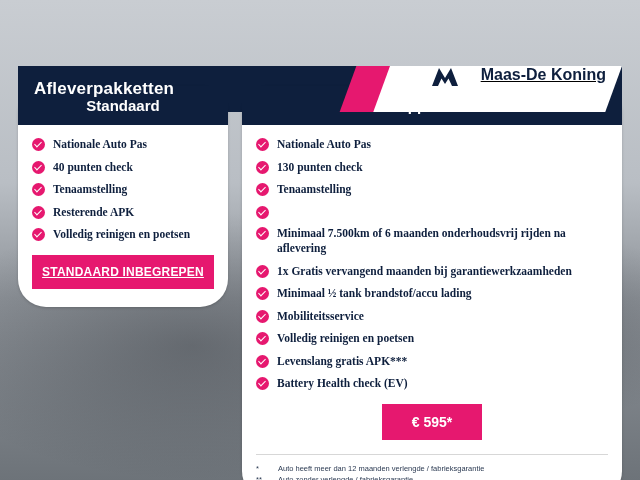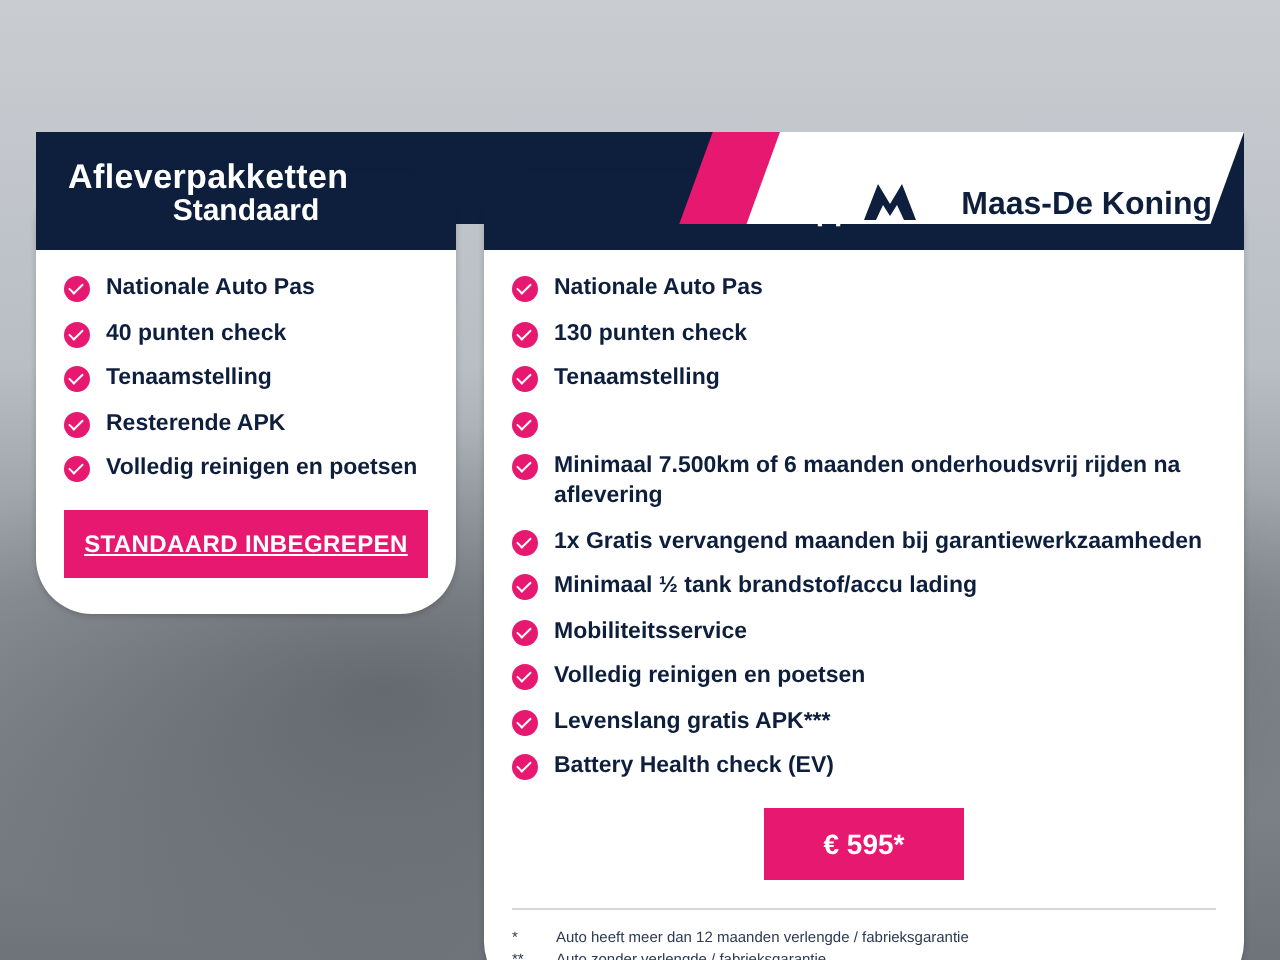--- a/index.html
+++ b/index.html
@@ -60,22 +60,23 @@
     top: 0; bottom: 0; right: 0;
     left: 372px;
     background: #ffffff;
     transform: skewX(-20deg);
     transform-origin: top left;
     z-index: 2;
   }
   .brand {
     position: absolute;
     right: 16px; top: 0; bottom: 0;
-    display: flex; align-items: flex-end; gap: 21px;
+    display: flex; align-items: flex-start; gap: 21px;
     z-index: 4;
+    text-decoration: underline;
   }
   .brand-name {
     color: #0e1f3d;
     font-size: 16px;
     font-weight: bold;
   }
   .brand-mark { display: block; }
 
   
   .card {
@@ -90,21 +91,21 @@
   .card-head {
     background: #0e1f3d;
     color: #ffffff;
     text-align: center;
     font-size: 15px;
     font-weight: bold;
     padding: 11px 6px;
   }
   .card-body { padding: 12px 14px 14px 14px; }
 
-  ul.features { list-style: none; }
+  ul.features { list-style: none; font-family: Liberation Serif, serif; }
   ul.features li {
     display: flex;
     align-items: flex-start;
     gap: 8px;
     margin-bottom: 7px;
     font-size: 11.5px;
     font-weight: bold;
     color: #0e1f3d;
     line-height: 1.35;
   }

